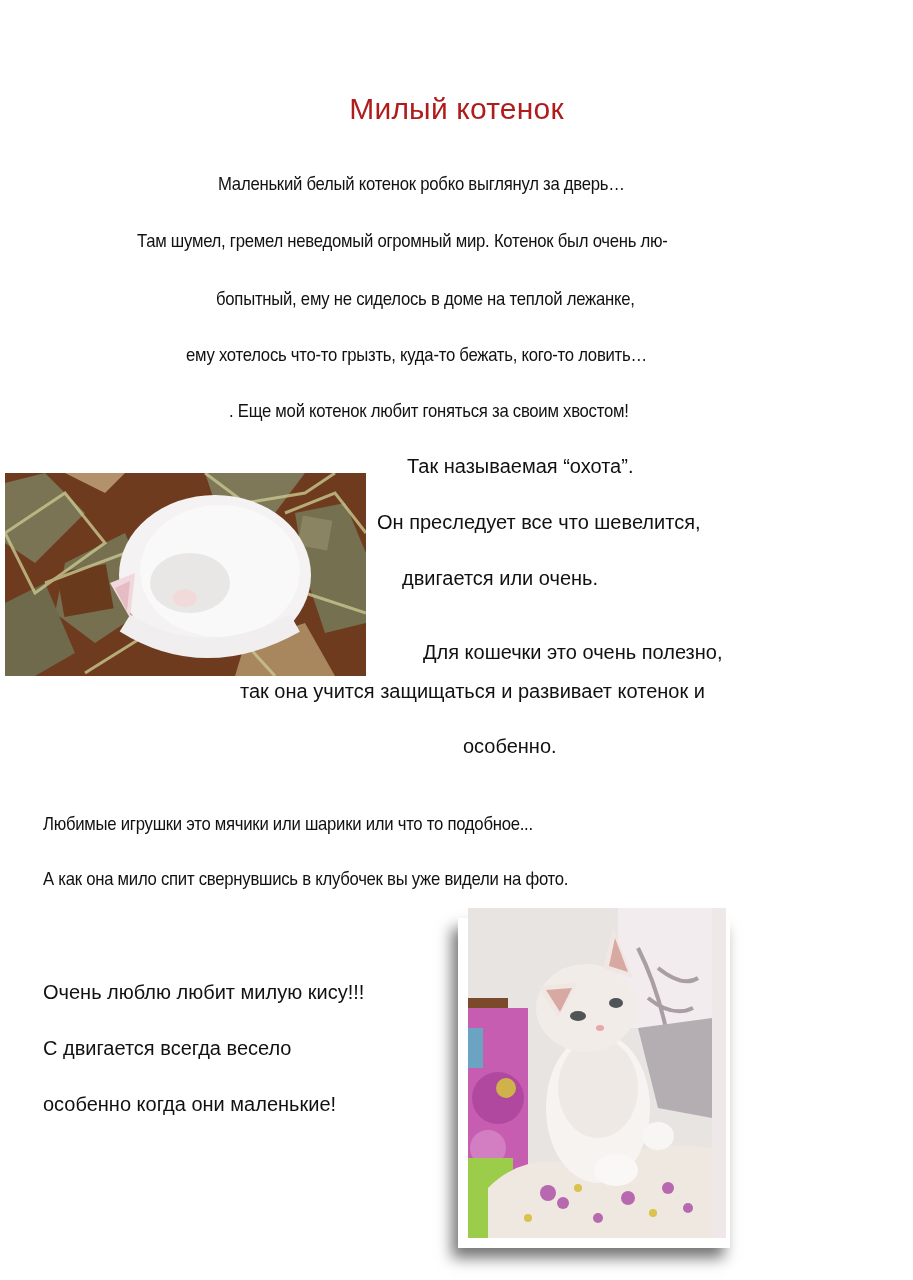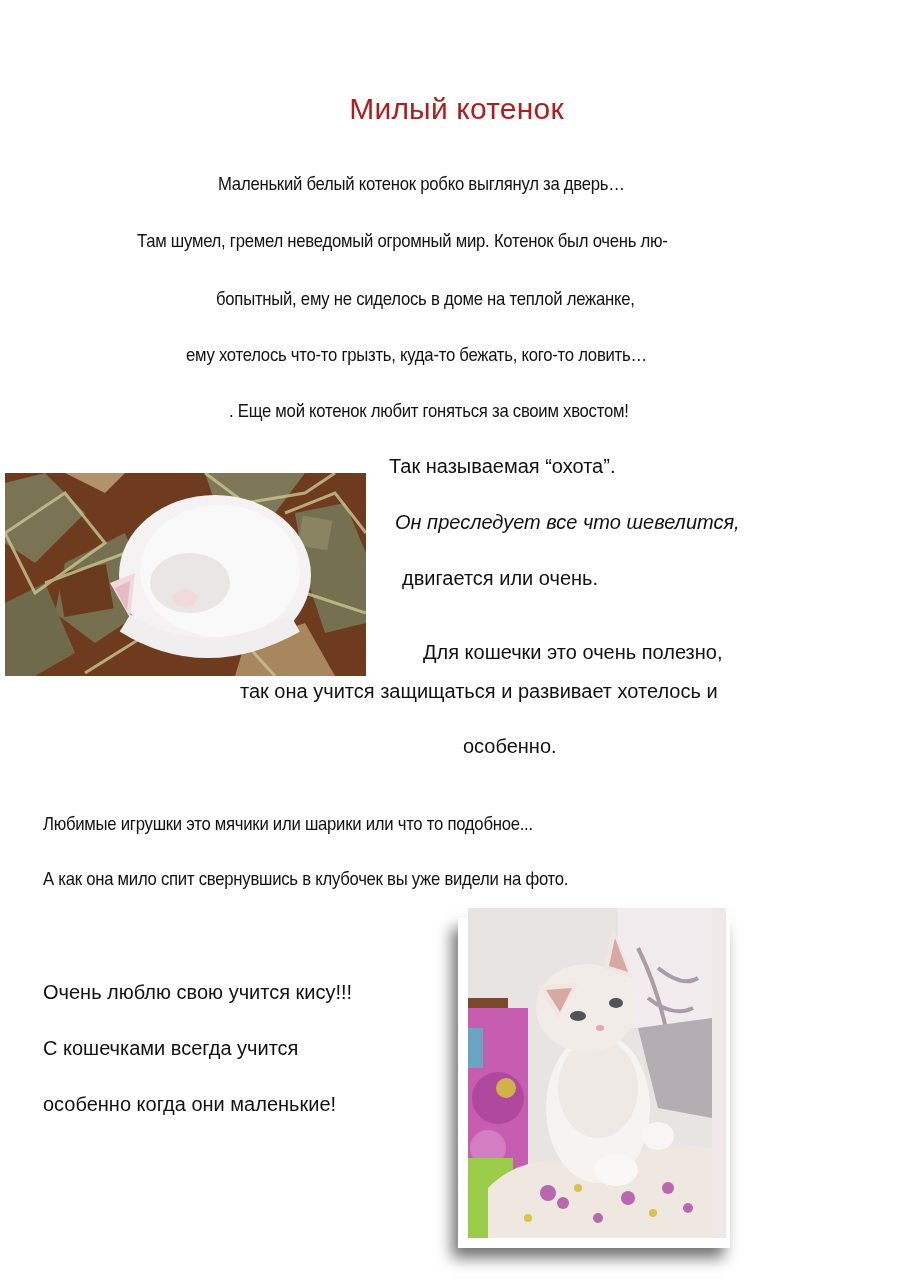--- a/index.html
+++ b/index.html
@@ -81,30 +81,30 @@
 </head>
 <body>
 
 <h1 class="title" style="color: rgb(176, 28, 28);">Милый котенок</h1>
 
 <div class="line narrow" style="left:218px; top:172px;">Маленький белый котенок робко выглянул за дверь…</div>
 <div class="line narrow" style="left:137px; top:229px;">Там шумел, гремел неведомый огромный мир. Котенок был очень лю-</div>
 <div class="line narrow" style="left:216px; top:287px;">бопытный, ему не сиделось в доме на теплой лежанке,</div>
 <div class="line narrow" style="left:186px; top:343px;">ему хотелось что-то грызть, куда-то бежать, кого-то ловить…</div>
 <div class="line narrow" style="left:229px; top:399px;">. Еще мой котенок любит гоняться  за своим хвостом!</div>
-<div class="line wide" style="left:389px; top:454px;">Так называемая “охота”.</div>
-<div class="line wide" style="left:395px; top:510px;font-style:italic;">Он преследует все что шевелится,</div>
+<div class="line wide" style="left:407px; top:454px;">Так называемая “охота”.</div>
+<div class="line wide" style="left:377px; top:510px;">Он преследует все что шевелится,</div>
 <div class="line wide" style="left:402px; top:566px;">двигается или очень.</div>
 <div class="line wide" style="left:423px; top:622px;margin-top:18px;">Для кошечки это очень полезно,</div>
-<div class="line wide" style="left:240px; top:679px;">так она учится защищаться и развивает хотелось и</div>
+<div class="line wide" style="left:240px; top:679px;">так она учится защищаться и развивает котенок и</div>
 <div class="line wide" style="left:463px; top:734px;">особенно.</div>
 <div class="line narrow" style="left:43px; top:812px;">Любимые игрушки это мячики или шарики или что то подобное...</div>
 <div class="line narrow" style="left:43px; top:867px;">А как она мило спит свернувшись в клубочек вы уже видели на фото.</div>
-<div class="line wide" style="left:43px; top:980px;">Очень люблю свою учится кису!!!</div>
-<div class="line wide" style="left:43px; top:1036px;">С кошечками всегда учится</div>
+<div class="line wide" style="left:43px; top:980px;">Очень люблю любит милую кису!!!</div>
+<div class="line wide" style="left:43px; top:1036px;">С двигается всегда весело</div>
 <div class="line wide" style="left:43px; top:1092px;">особенно когда они маленькие!</div>
 
 <div class="photo1">
   <svg width="361" height="203" viewBox="0 0 361 203" xmlns="http://www.w3.org/2000/svg">
     <rect width="361" height="203" fill="#6e3b1e"></rect>
 
     <polygon points="0,10 40,0 80,40 30,90 0,70" fill="#7a7454"></polygon>
     <polygon points="60,90 120,60 150,130 90,170 50,140" fill="#777050"></polygon>
     <polygon points="200,0 300,0 270,40 210,30" fill="#7e7858"></polygon>
     <polygon points="290,40 340,30 361,80 361,150 320,160 300,100" fill="#747050"></polygon>

